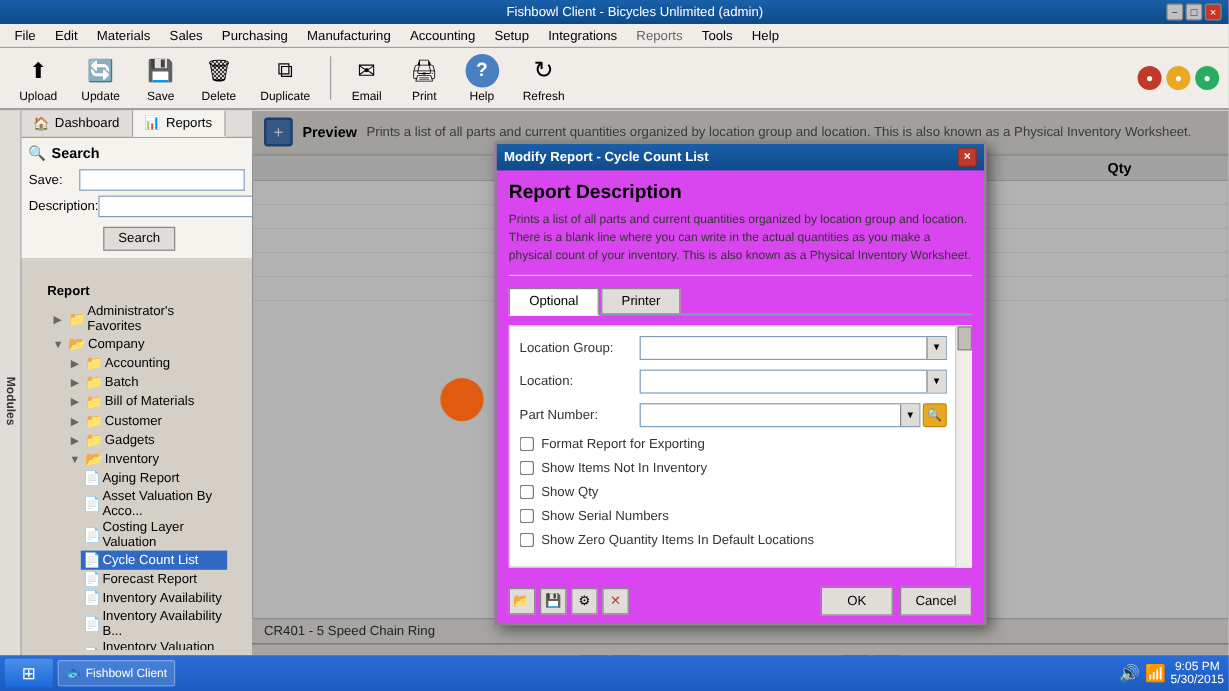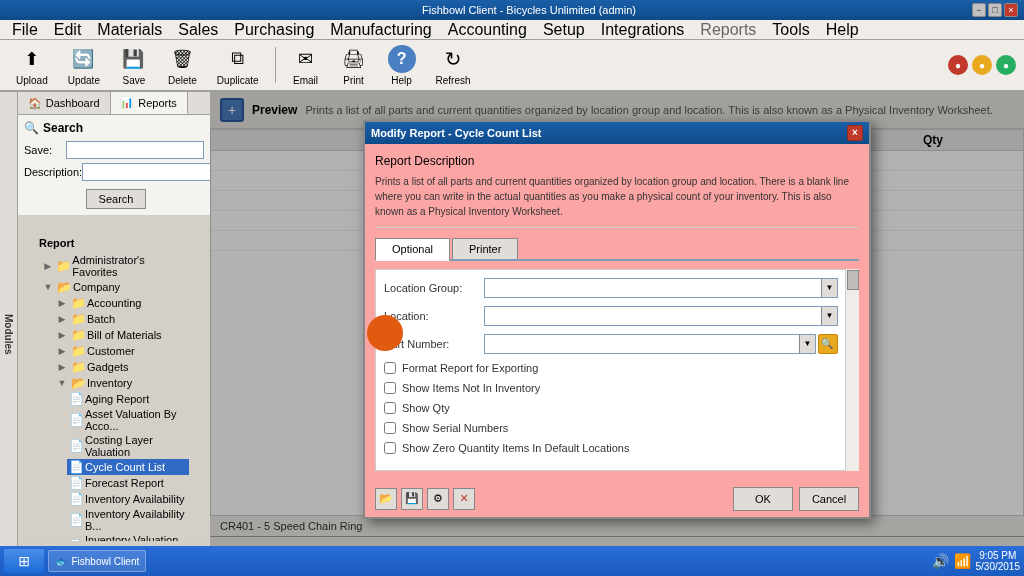--- a/index.html
+++ b/index.html
@@ -6,21 +6,21 @@
     body { width: 1024px; height: 576px; overflow: hidden; font-family: 'Segoe UI', Tahoma, sans-serif; font-size: 11px; background: #d4d0c8; }
 
     
     .title-bar { background: linear-gradient(to bottom, #1a5fa8, #0d4a8a); color: white; height: 20px; display: flex; align-items: center; justify-content: space-between; padding: 0 6px; font-size: 11px; }
     .title-bar-title { flex: 1; text-align: center; }
     .title-bar-controls { display: flex; gap: 2px; }
     .title-bar-btn { width: 14px; height: 14px; border: 1px solid #888; border-radius: 2px; background: #c0c0c0; cursor: pointer; font-size: 9px; display: flex; align-items: center; justify-content: center; color: #333; }
 
     
     .menu-bar { background: #f0ede8; height: 20px; display: flex; align-items: center; padding: 0 4px; border-bottom: 1px solid #a0a0a0; }
-    .menu-item { padding: 2px 8px; font-size: 16px; cursor: pointer; color: #000; }
+    .menu-item { padding: 2px 8px; font-size: 11px; cursor: pointer; color: #000; }
 
     
     .toolbar { background: #f0ede8; height: 52px; display: flex; align-items: center; padding: 4px 8px; gap: 4px; border-bottom: 2px solid #a0a0a0; }
     .toolbar-btn { display: flex; flex-direction: column; align-items: center; gap: 2px; padding: 3px 8px; cursor: pointer; font-size: 10px; min-width: 40px; }
     .toolbar-icon { width: 28px; height: 28px; display: flex; align-items: center; justify-content: center; font-size: 16px; }
     .toolbar-separator { width: 1px; height: 36px; background: #a0a0a0; margin: 0 4px; }
 
     
     .main-layout { display: flex; height: calc(576px - 92px); }
 
@@ -71,25 +71,25 @@
     
     .taskbar { position: absolute; bottom: 0; width: 1024px; height: 30px; background: linear-gradient(to bottom, #2a6dd9, #1a5cbf); display: flex; align-items: center; padding: 0 4px; gap: 4px; }
     .taskbar-start { width: 40px; height: 24px; background: linear-gradient(to bottom, #4a8fe8, #1a6ad9); border-radius: 2px; display: flex; align-items: center; justify-content: center; cursor: pointer; }
     .taskbar-items { display: flex; flex: 1; gap: 2px; }
     .taskbar-item { height: 22px; background: rgba(255,255,255,0.15); border: 1px solid rgba(255,255,255,0.3); border-radius: 2px; padding: 0 6px; display: flex; align-items: center; cursor: pointer; font-size: 10px; color: white; gap: 4px; }
     .taskbar-tray { display: flex; align-items: center; gap: 4px; margin-left: auto; }
     .tray-time { color: white; font-size: 10px; text-align: center; }
 
     
     .modal-overlay { position: absolute; top: 0; left: 0; right: 0; bottom: 30px; background: rgba(0,0,0,0.3); display: flex; align-items: center; justify-content: center; z-index: 100; }
-    .modal { background: #fca5a5; border: 2px solid #888; width: 508px; box-shadow: 4px 4px 12px rgba(0,0,0,0.5); }
+    .modal { background: #d946ef; border: 2px solid #888; width: 410px; box-shadow: 4px 4px 12px rgba(0,0,0,0.5); }
     .modal-title-bar { background: linear-gradient(to bottom, #1a5fa8, #0d4a8a); color: white; height: 22px; display: flex; align-items: center; justify-content: space-between; padding: 0 6px; font-size: 11px; font-weight: bold; }
     .modal-close-btn { width: 16px; height: 16px; background: #c0392b; border: 1px solid #922b21; border-radius: 2px; cursor: pointer; display: flex; align-items: center; justify-content: center; color: white; font-size: 10px; font-weight: bold; }
     .modal-body { padding: 10px; }
-    .report-desc-header { font-weight: normal; font-size: 12px; margin-bottom: 6px; }
+    .report-desc-header { font-weight: bold; font-size: 16px; margin-bottom: 6px; }
     .report-desc-text { font-size: 10px; color: #333; line-height: 1.5; margin-bottom: 10px; border-bottom: 1px solid #ccc; padding-bottom: 8px; }
 
     
     .modal-tabs { display: flex; margin-bottom: 8px; border-bottom: 2px solid #7f9db9; }
     .modal-tab { padding: 4px 16px; font-size: 11px; cursor: pointer; background: #e0ddd8; border: 1px solid #888; border-bottom: none; margin-right: 2px; }
     .modal-tab.active { background: white; border-bottom: 1px solid white; margin-bottom: -2px; }
 
     
     .modal-content-area { background: white; border: 1px solid #ccc; padding: 8px; }
     .field-row { display: flex; align-items: center; margin-bottom: 8px; }

